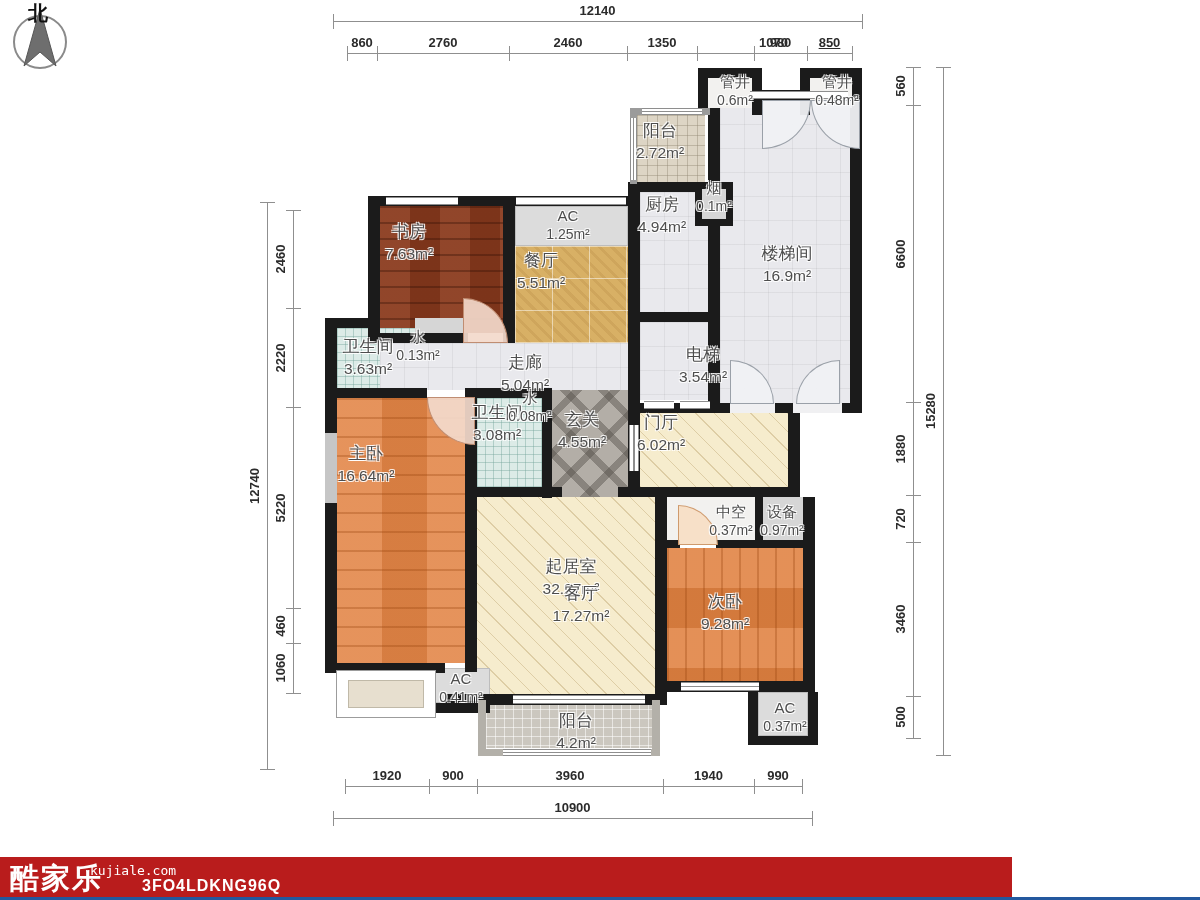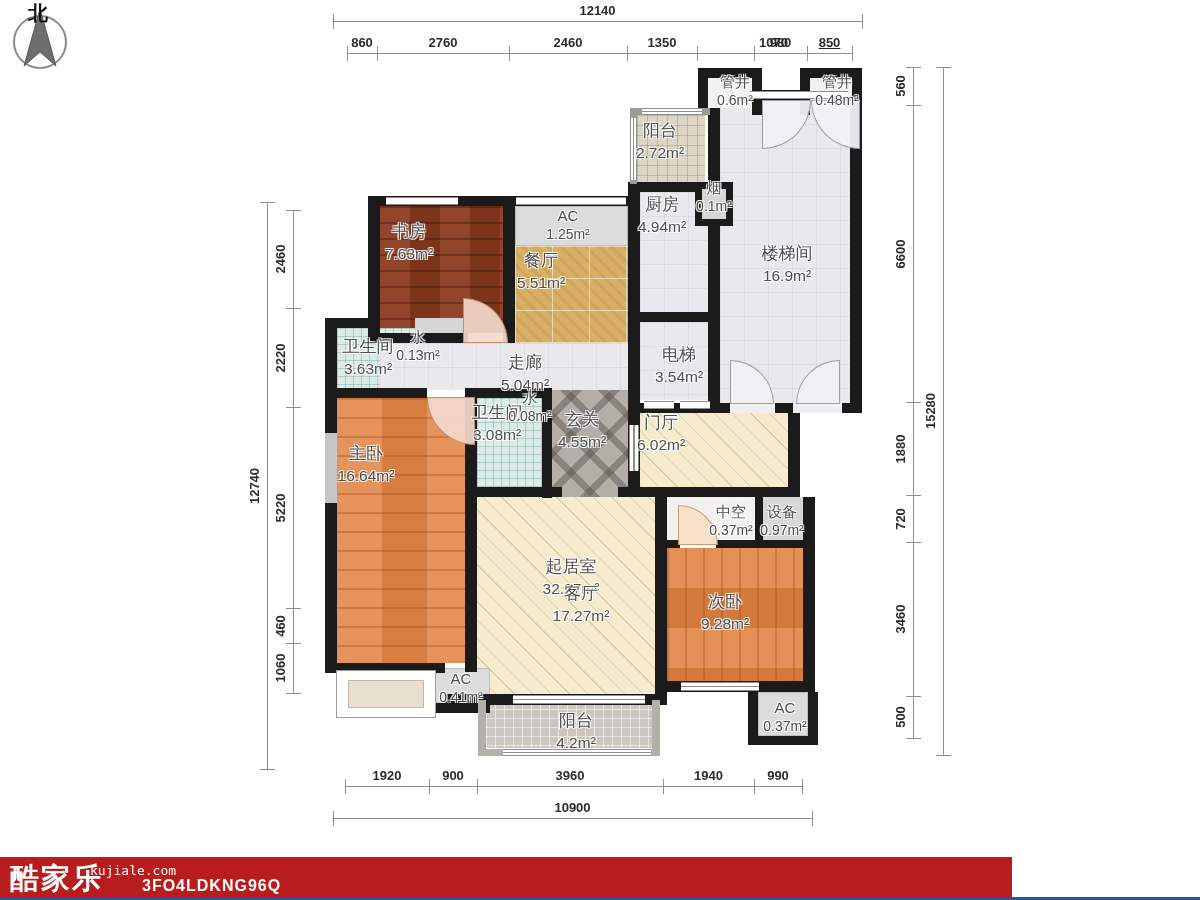--- a/index.html
+++ b/index.html
@@ -223,21 +223,21 @@
     <div class="ra">0.6m²</div>
   </div>
   <div class="rl sm" style="left:837px;top:72px">
     <div class="rn">管井</div>
     <div class="ra">0.48m²</div>
   </div>
   <div class="rl" style="left:787px;top:243px">
     <div class="rn">楼梯间</div>
     <div class="ra">16.9m²</div>
   </div>
-  <div class="rl" style="left:679px;top:344px">
+  <div class="rl" style="left:703px;top:344px">
     <div class="rn">电梯</div>
     <div class="ra">3.54m²</div>
   </div>
   <div class="rl" style="left:497px;top:402px;z-index:31">
     <div class="rn">卫生间</div>
     <div class="ra">3.08m²</div>
   </div>
   <div class="rl sm" style="left:530px;top:388px;z-index:32">
     <div class="rn">水</div>
     <div class="ra">0.08m²</div>

